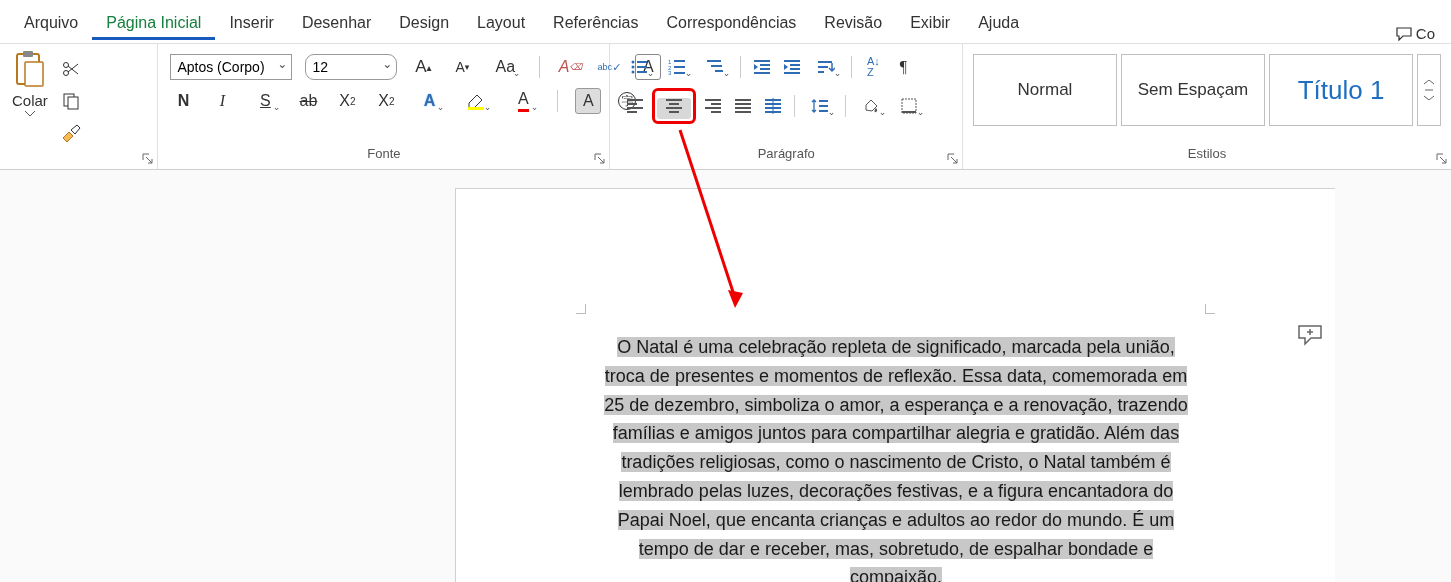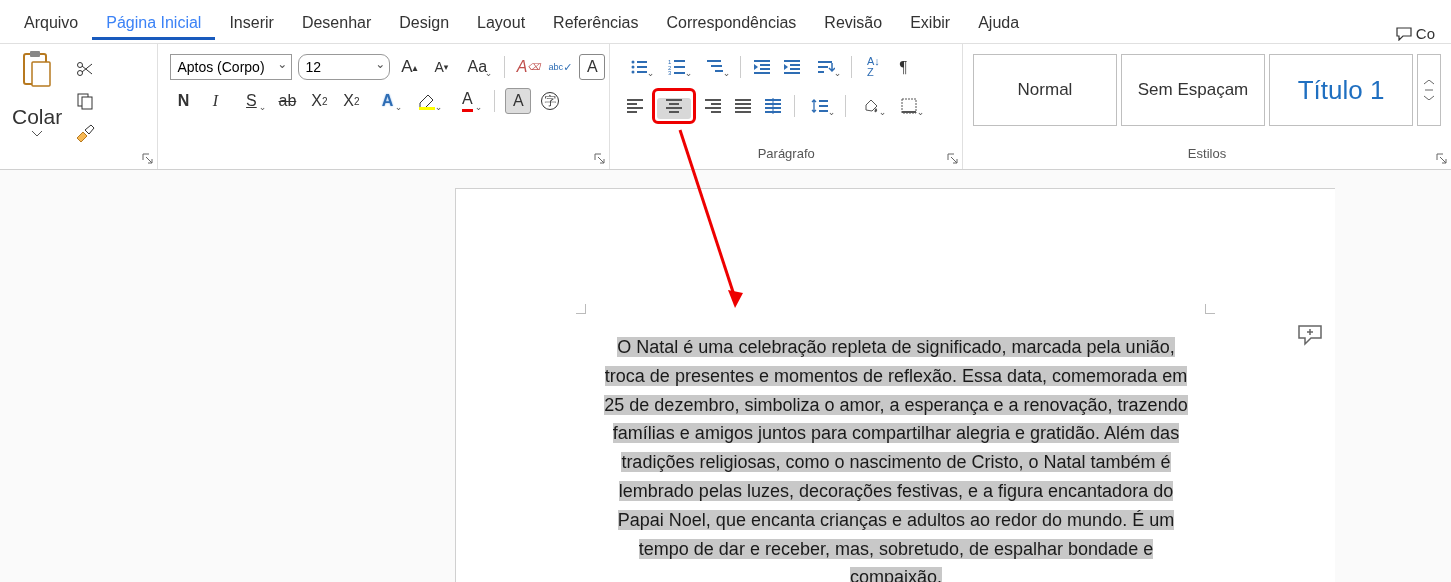--- a/index.html
+++ b/index.html
@@ -2,38 +2,38 @@
 <html><head>
 <meta charset="utf-8">
 <style>
 * { box-sizing: border-box; margin: 0; padding: 0; }
 body { font-family: "Segoe UI", Arial, sans-serif; background: #fff; width: 1451px; height: 582px; overflow: hidden; position: relative; }
 
 
 .tabs { display: flex; align-items: center; height: 44px; padding: 0 10px; border-bottom: 1px solid #e0e0e0; justify-content: space-between; }
 .tabs-left { display: flex; align-items: center; gap: 0; }
 .tab { padding: 10px 14px 8px 14px; font-size: 16px; color: #333; cursor: pointer; }
-.tab.active { color: #3b82f6; border-bottom: 3px solid #185abd; padding-bottom: 5px; }
+.tab.active { color: #15803d; border-bottom: 3px solid #185abd; padding-bottom: 5px; }
 .tab-right { display: flex; align-items: center; gap: 4px; color: #333; font-size: 15px; padding-right: 6px; margin-top: 24px; }
 
 
 .ribbon { display: flex; height: 126px; border-bottom: 1px solid #d0d0d0; background: #fff; }
 .ribbon-group { display: flex; flex-direction: column; border-right: 1px solid #e0e0e0; padding: 2px 6px 2px 6px; position: relative; }
 .group-content { flex: 1; display: flex; align-items: flex-start; padding-top: 4px; }
 .group-label { text-align: center; font-size: 13px; color: #555; padding: 4px 0 6px 0; position: relative; }
 .launcher { position: absolute; right: 2px; bottom: 4px; width: 14px; height: 14px; }
 
 
 .clipboard-col { display: flex; flex-direction: column; align-items: center; justify-content: center; gap: 2px; padding: 0 6px; }
 .clipboard-side { display: flex; flex-direction: column; gap: 6px; justify-content: center; padding: 6px 4px 0 4px; }
-.colar-label { font-size: 21px; color: #333; margin-top: 13px; }
+.colar-label { font-size: 15px; color: #333; margin-top: 0; }
 
 
 .font-rows { display: flex; flex-direction: column; gap: 8px; padding: 4px 6px; }
-.font-row { display: flex; align-items: center; gap: 6px; }
+.font-row { display: flex; align-items: center; gap: 13px; }
 .font-select { height: 26px; border: 1px solid #999; font-size: 14px; padding: 2px 18px 2px 6px; background: #fff; appearance: none; position: relative; }
 .sel-wrap { position: relative; display: inline-block; }
 .sel-wrap::after { content: "⌄"; position: absolute; right: 5px; top: 3px; font-size: 12px; color: #555; pointer-events: none; }
 .ibtn { width: 26px; height: 26px; display: inline-flex; align-items: center; justify-content: center; font-size: 16px; color: #333; cursor: pointer; border-radius: 3px; }
 .ibtn.with-dd { width: 34px; position: relative; }
 .ibtn.with-dd::after { content: "⌄"; font-size: 9px; position: absolute; right: 2px; bottom: 2px; color: #555; }
 .ibtn-border { border: 1px solid #888; }
 
 
 .para-rows { display: flex; flex-direction: column; gap: 8px; padding: 4px 6px; }
@@ -169,20 +169,21 @@
               <span style="border-bottom:3px solid #e00;padding-bottom:1px">A</span>
             </span>
           <span class="vline"></span>
           <span class="ibtn" style="background:#ddd;border:1px solid #999">A</span>
           <span class="ibtn">
               <span style="border:1.5px solid #333;border-radius:50%;width:18px;height:18px;display:inline-flex;align-items:center;justify-content:center;font-size:12px">字</span>
             </span>
         </div>
       </div>
     </div>
+    <div class="group-label">Fonte</div>
     <span class="launcher">
       <svg class="launch-svg" viewBox="0 0 13 13">
           <path d="M2 2h6M2 2v6M5 5l6 6M11 7v4h-4" fill="none" stroke="#666"></path>
         </svg>
     </span>
   </div>
 
   <div class="ribbon-group" style="width:368px">
     <div class="group-content">
       <div class="para-rows">

